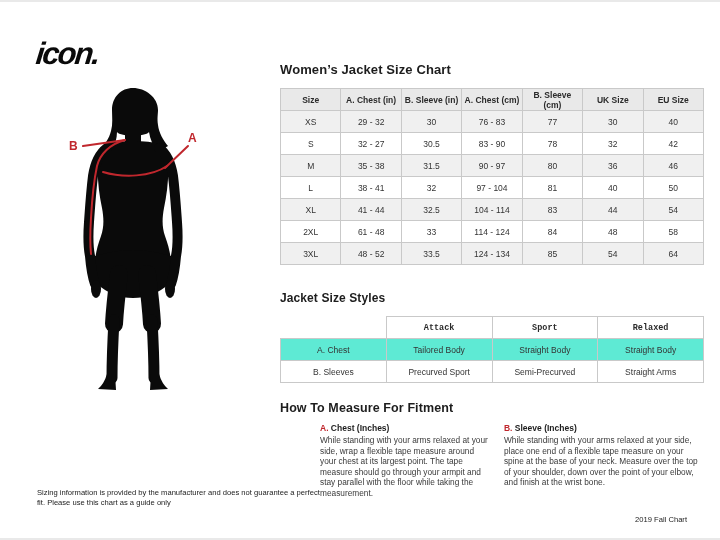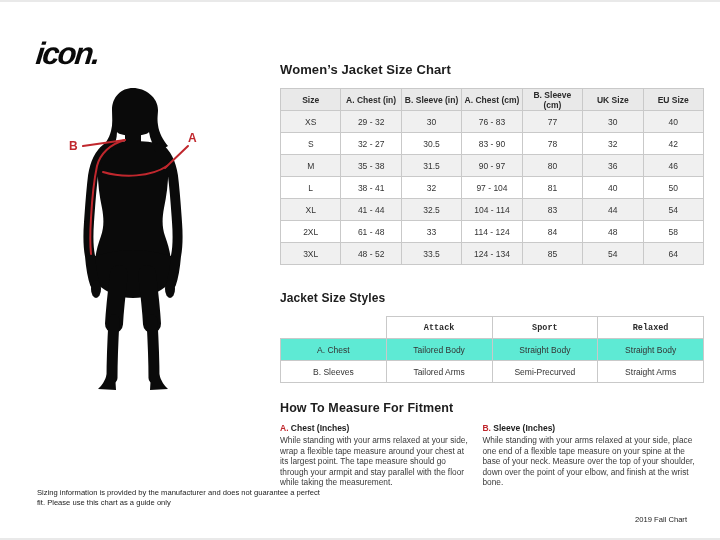--- a/index.html
+++ b/index.html
@@ -42,21 +42,21 @@
   .size-table tbody tr:nth-child(odd) td { background:#f0f0f0; }
 
   .styles-heading { margin-top:26px; font-size:12px; }
   .styles-table th.blank { border:none; background:transparent; }
   .styles-table thead th { background:#ffffff;font-family:Liberation Mono, monospace; }
   .styles-table tbody tr:nth-child(1) td { background:#5eead4; }
   .styles-table td:first-child { font-weight:normal; }
 
   .measure-heading { margin-top:18px; margin-bottom:8px; font-size:12.5px; }
   .measure-cols { display:flex; gap:12px; }
-  .measure-col-a { width:196px; }
+  .measure-col-a { width:196px;margin-left:40px; }
   .measure-col-b { width:228px; }
   .measure-label { font-size:8.5px; font-weight:bold; color:#1d1d1d; margin-bottom:2px; }
   .measure-label .prefix { color:#c0272d; }
   .measure-text { font-size:8.3px; line-height:10.6px; color:#3a3a3a; }
 
   .footer-left {
     position:absolute; left:37px; top:486px; width:290px;
     font-size:7.6px; line-height:10px; color:#222;
   }
   .footer-right {
@@ -206,21 +206,21 @@
     </thead>
     <tbody>
       <tr>
         <td>A. Chest</td>
           <td>Tailored Body</td>
           <td>Straight Body</td>
           <td>Straight Body</td>
       </tr>
       <tr>
         <td>B. Sleeves</td>
-          <td>Tailored Arms</td>
+          <td>Precurved Sport</td>
           <td>Semi-Precurved</td>
           <td>Straight Arms</td>
       </tr>
     </tbody>
   </table>
 
   <div class="section-title measure-heading">How To Measure For Fitment</div>
 
   <div class="measure-cols">
     <div class="measure-col-a">

